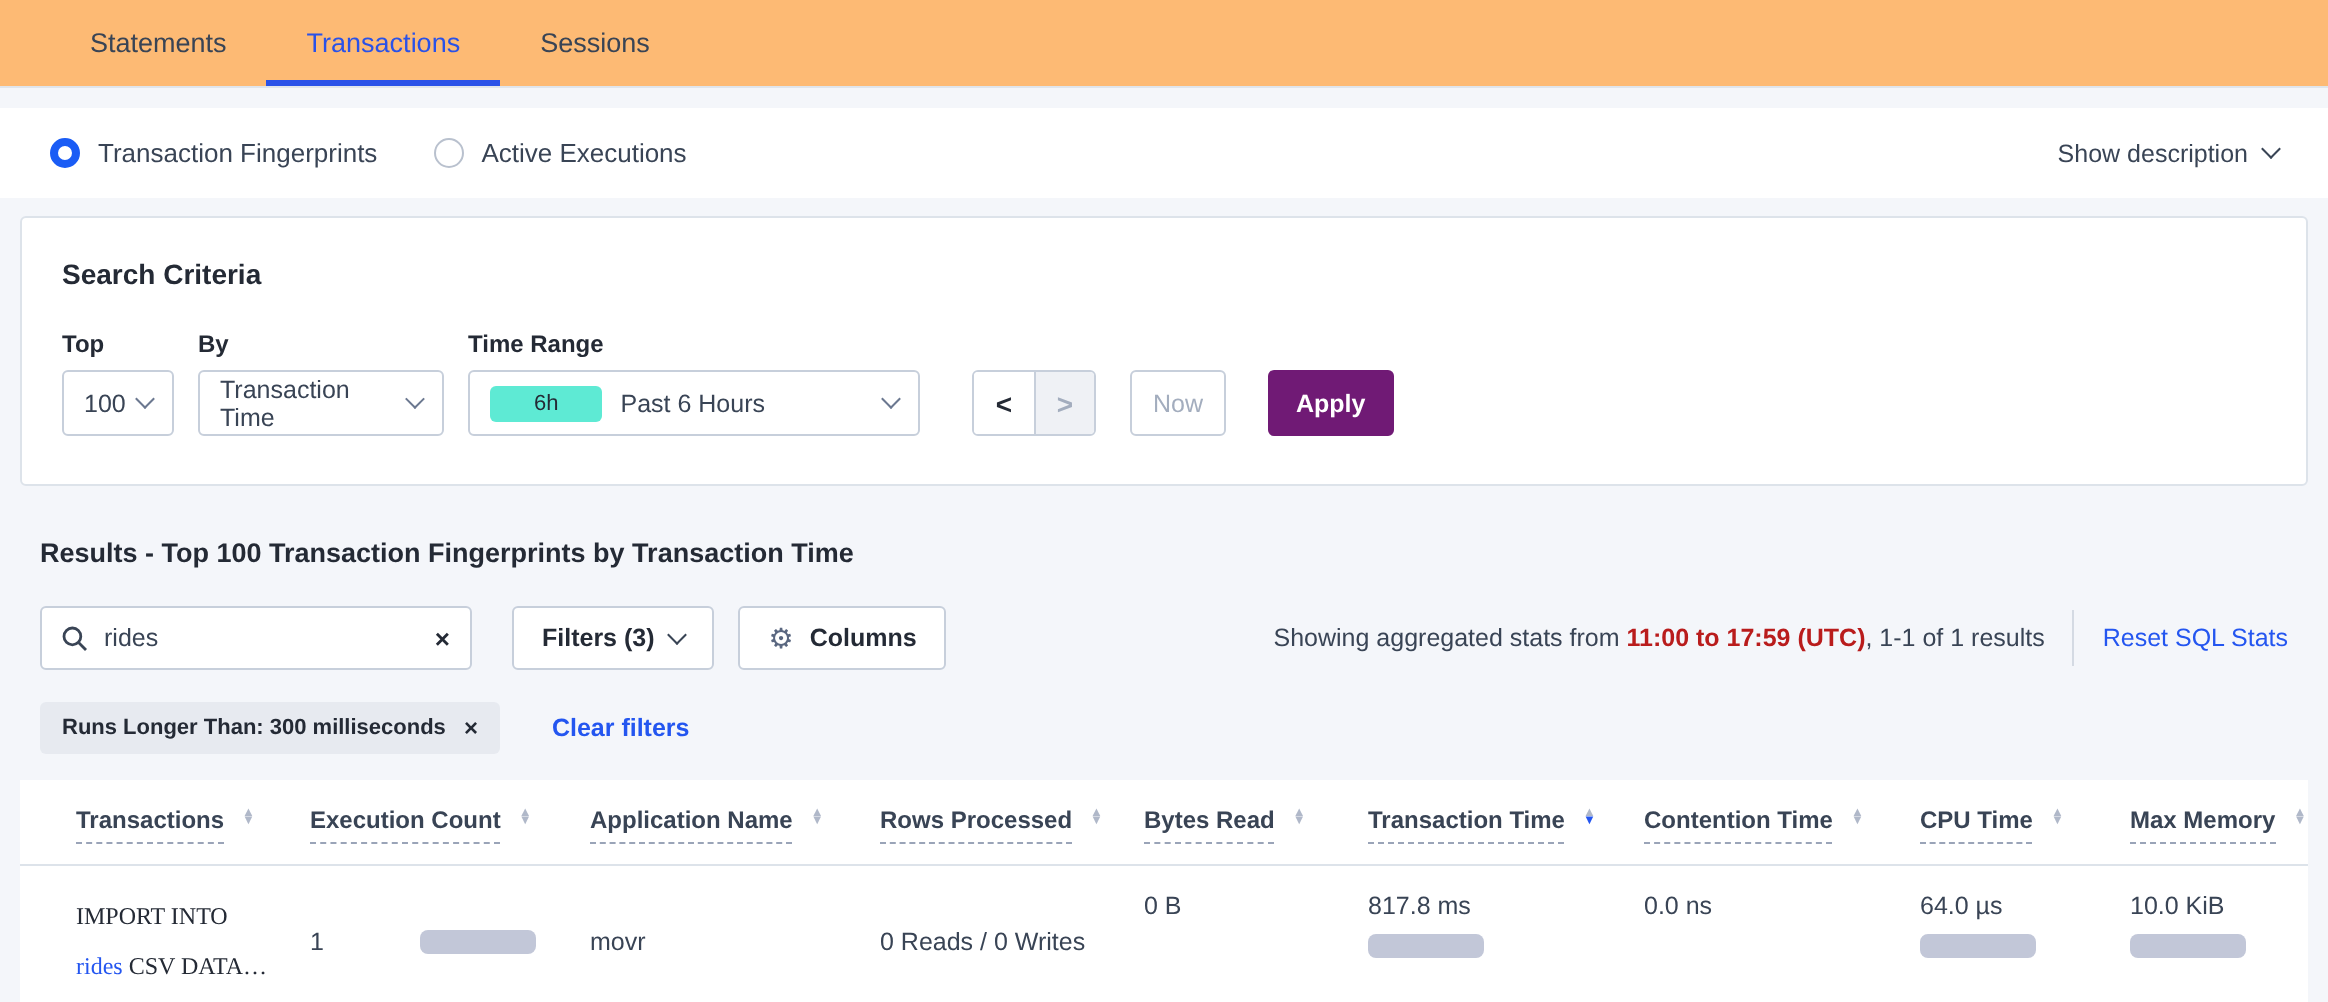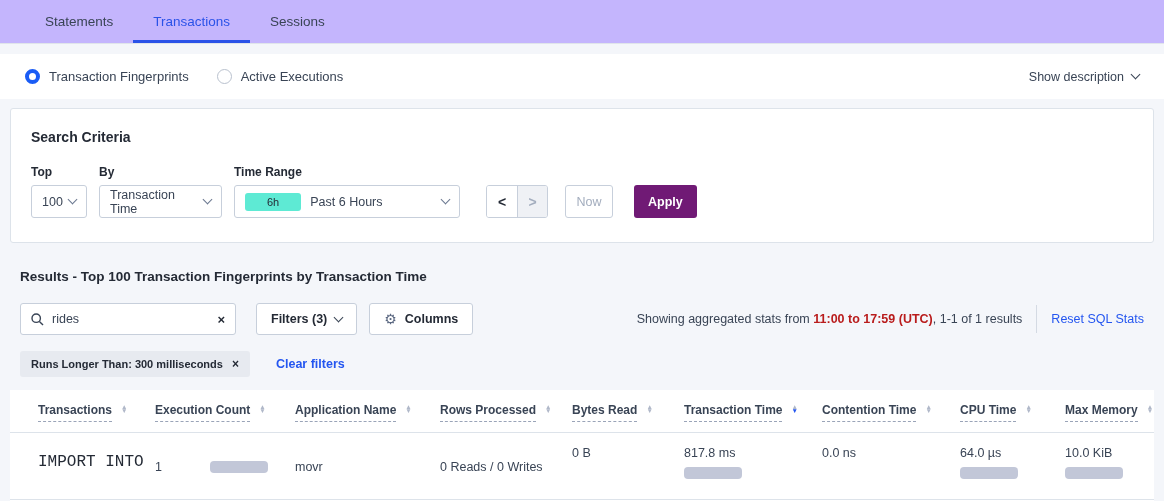--- a/index.html
+++ b/index.html
@@ -4,21 +4,21 @@
 <style>
   * { margin:0; padding:0; box-sizing:border-box; }
   html,body { width:1164px; height:501px; overflow:hidden; }
   body {
     font-family:"Liberation Sans", sans-serif;
     background:#f4f6fa;
     color:#394455;
     font-size:12.5px;
   }
   
-  .tabbar { display:flex; padding-left:25px; border-bottom:1px solid #e0e5eb; background:#c4b5fd; }
+  .tabbar { display:flex; padding-left:25px; border-bottom:1px solid #e0e5eb; background:#fdba74; }
   .tab { padding:14px 20px 11px; font-size:13.5px; color:#394455; cursor:pointer; border-bottom:3px solid transparent; }
   .tab.active { color:#2a52e8; border-bottom-color:#2a52e8; }
   
   .radio-strip { background:#fff; margin-top:10px; height:45px; display:flex; align-items:center; padding:0 25px; justify-content:space-between; }
   .radio-group { display:flex; align-items:center; gap:28px; }
   .radio-opt { display:flex; align-items:center; gap:9px; cursor:pointer; font-size:13px; }
   .radio-circle { width:15px; height:15px; border-radius:50%; border:1.5px solid #b9c1ce; background:#fff; position:relative; }
   .radio-opt.selected .radio-circle { border:4.5px solid #1a5cf5; }
   .show-desc { display:flex; align-items:center; gap:8px; font-size:12.5px; color:#394455; cursor:pointer; }
   .chev { width:7px; height:7px; border-right:1.6px solid #394455; border-bottom:1.6px solid #394455; transform:rotate(45deg); margin-top:-4px; display:inline-block; }
@@ -66,21 +66,21 @@
   .tgrid { display:grid; grid-template-columns:117px 140px 145px 132px 112px 138px 138px 105px 1fr; padding-left:28px; }
   .thead { padding-top:13px; padding-bottom:10px; border-bottom:1px solid #dde3ea; }
   .th { display:flex; align-items:flex-start; gap:9px; }
   .th-label { font-weight:bold; font-size:12px; color:#394455; border-bottom:1.5px dashed #9aa4b8; padding-bottom:4px; cursor:pointer; white-space:nowrap; }
   .sort { display:flex; flex-direction:column; gap:0; line-height:0.55; margin-top:2px; cursor:pointer; }
   .sort span { font-size:6.5px; color:#b0b8c9; }
   .sort.desc span.down { color:#2456f0; }
   .trow { padding-top:13px; padding-bottom:12px; border-bottom:1px solid #dde3ea; min-height:67px; }
   .cell { font-size:12.5px; color:#394455; }
   .cell.center { align-self:center; }
-  .sql { font-family:Liberation Mono, monospace; font-size:16px; line-height:2.1; color:#242a35; white-space:nowrap; }
+  .sql { font-family:Liberation Serif, serif; font-size:12px; line-height:2.1; color:#242a35; white-space:nowrap; }
   .sql .sql-link { color:#2456f0; cursor:pointer; }
   .bar { height:12px; width:58px; background:#c2c7d8; border-radius:4px; }
   .exec-cell { display:flex; align-items:center; }
   .exec-cell .bar { margin-left:48px; }
   .metric-cell .bar { margin-top:7px; }
 </style>
 </head>
 <body>
 
 <div class="tabbar">
@@ -235,20 +235,21 @@
         <span class="th-label">Max Memory</span>
         <span class="sort">
           <span class="up">▲</span>
           <span class="down">▼</span>
         </span>
       </div>
   </div>
   <div class="tgrid trow">
     <div class="cell sql">
       <div>IMPORT INTO</div>
+      <div><span class="sql-link">rides</span><span> CSV DATA…</span></div>
     </div>
     <div class="cell center exec-cell">
       <span>1</span>
       <span class="bar"></span>
     </div>
     <div class="cell center">movr</div>
     <div class="cell center">0 Reads / 0 Writes</div>
     <div class="cell">0 B</div>
     <div class="cell metric-cell">
       <div>817.8 ms</div>

